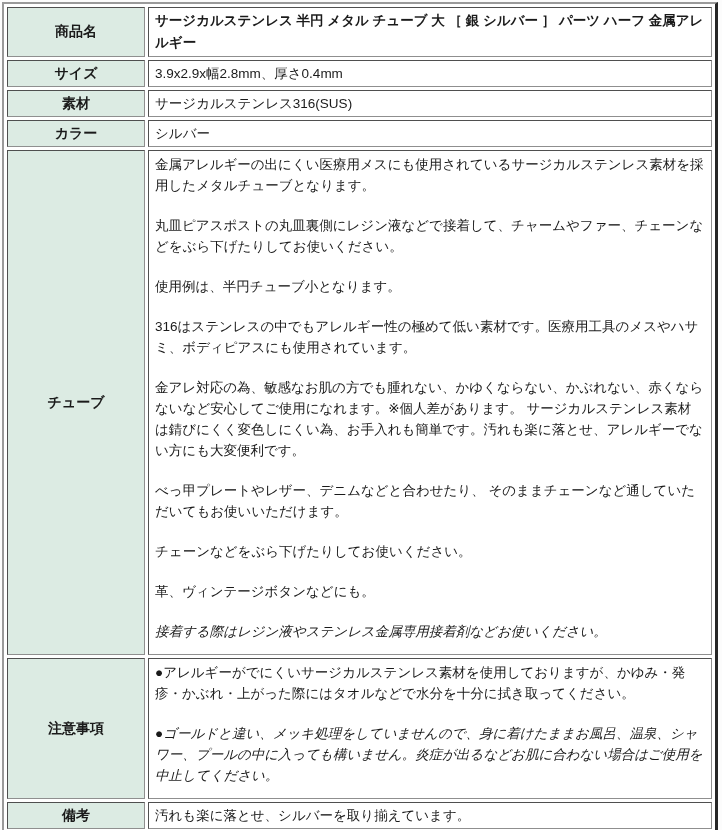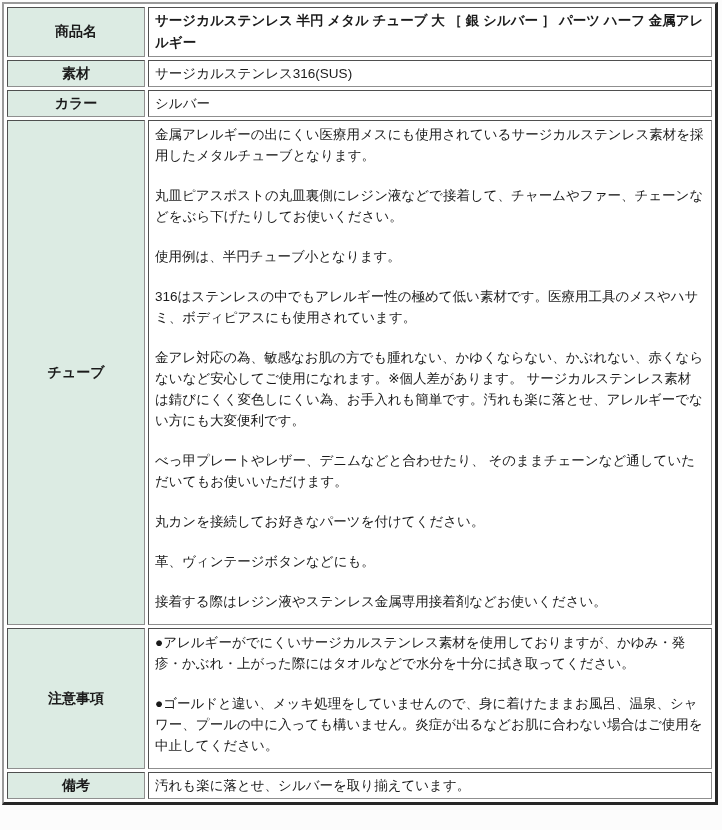--- a/index.html
+++ b/index.html
@@ -58,51 +58,55 @@
     font-size: 13.5px;
     line-height: 21px;
     padding: 2px 6px 2px 6px;
     vertical-align: middle;
     word-break: break-all;
     overflow-wrap: anywhere;
   }
   td.value-cell.top { vertical-align: top; padding-top: 3px; padding-bottom: 12px; }
   td.value-cell.bold { font-weight: bold; line-height: 22px; }
   td.value-cell p { margin: 0 0 19px 0; }
-  td.value-cell p:last-child { margin-bottom: 0; }
+  td.value-cell p:last-child { margin-bottom: 0; font-style: italic; }
 </style>
 </head>
 <body>
 
 <div class="page">
   <div class="spec-table-outer">
     <table class="spec-table">
       <tbody>
         <tr>
           <th class="label-cell">商品名</th>
           <td class="value-cell bold">サージカルステンレス 半円 メタル チューブ 大 ［ 銀 シルバー ］ パーツ ハーフ 金属アレルギー</td>
+        </tr>
+        <tr>
+          <th class="label-cell">サイズ</th>
+          <td class="value-cell">3.9x2.9x幅2.8mm、厚さ0.4mm</td>
         </tr>
         <tr>
           <th class="label-cell">素材</th>
           <td class="value-cell">サージカルステンレス316(SUS)</td>
         </tr>
         <tr>
           <th class="label-cell">カラー</th>
           <td class="value-cell">シルバー</td>
         </tr>
         <tr>
           <th class="label-cell">チューブ</th>
           <td class="value-cell top">
             <p>金属アレルギーの出にくい医療用メスにも使用されているサージカルステンレス素材を採用したメタルチューブとなります。</p>
             <p>丸皿ピアスポストの丸皿裏側にレジン液などで接着して、チャームやファー、チェーンなどをぶら下げたりしてお使いください。</p>
             <p>使用例は、半円チューブ小となります。</p>
             <p>316はステンレスの中でもアレルギー性の極めて低い素材です。医療用工具のメスやハサミ、ボディピアスにも使用されています。</p>
             <p>金アレ対応の為、敏感なお肌の方でも腫れない、かゆくならない、かぶれない、赤くならないなど安心してご使用になれます。※個人差があります。 サージカルステンレス素材は錆びにくく変色しにくい為、お手入れも簡単です。汚れも楽に落とせ、アレルギーでない方にも大変便利です。</p>
             <p>べっ甲プレートやレザー、デニムなどと合わせたり、 そのままチェーンなど通していただいてもお使いいただけます。</p>
-            <p>丸カンを接続してお好きなパーツを付けてください。</p>
+            <p>チェーンなどをぶら下げたりしてお使いください。</p>
             <p>革、ヴィンテージボタンなどにも。</p>
             <p>接着する際はレジン液やステンレス金属専用接着剤などお使いください。</p>
           </td>
         </tr>
         <tr>
           <th class="label-cell">注意事項</th>
           <td class="value-cell top">
             <p>●アレルギーがでにくいサージカルステンレス素材を使用しておりますが、かゆみ・発疹・かぶれ・上がった際にはタオルなどで水分を十分に拭き取ってください。</p>
             <p>●ゴールドと違い、メッキ処理をしていませんので、身に着けたままお風呂、温泉、シャワー、プールの中に入っても構いません。炎症が出るなどお肌に合わない場合はご使用を中止してください。</p>
           </td>

